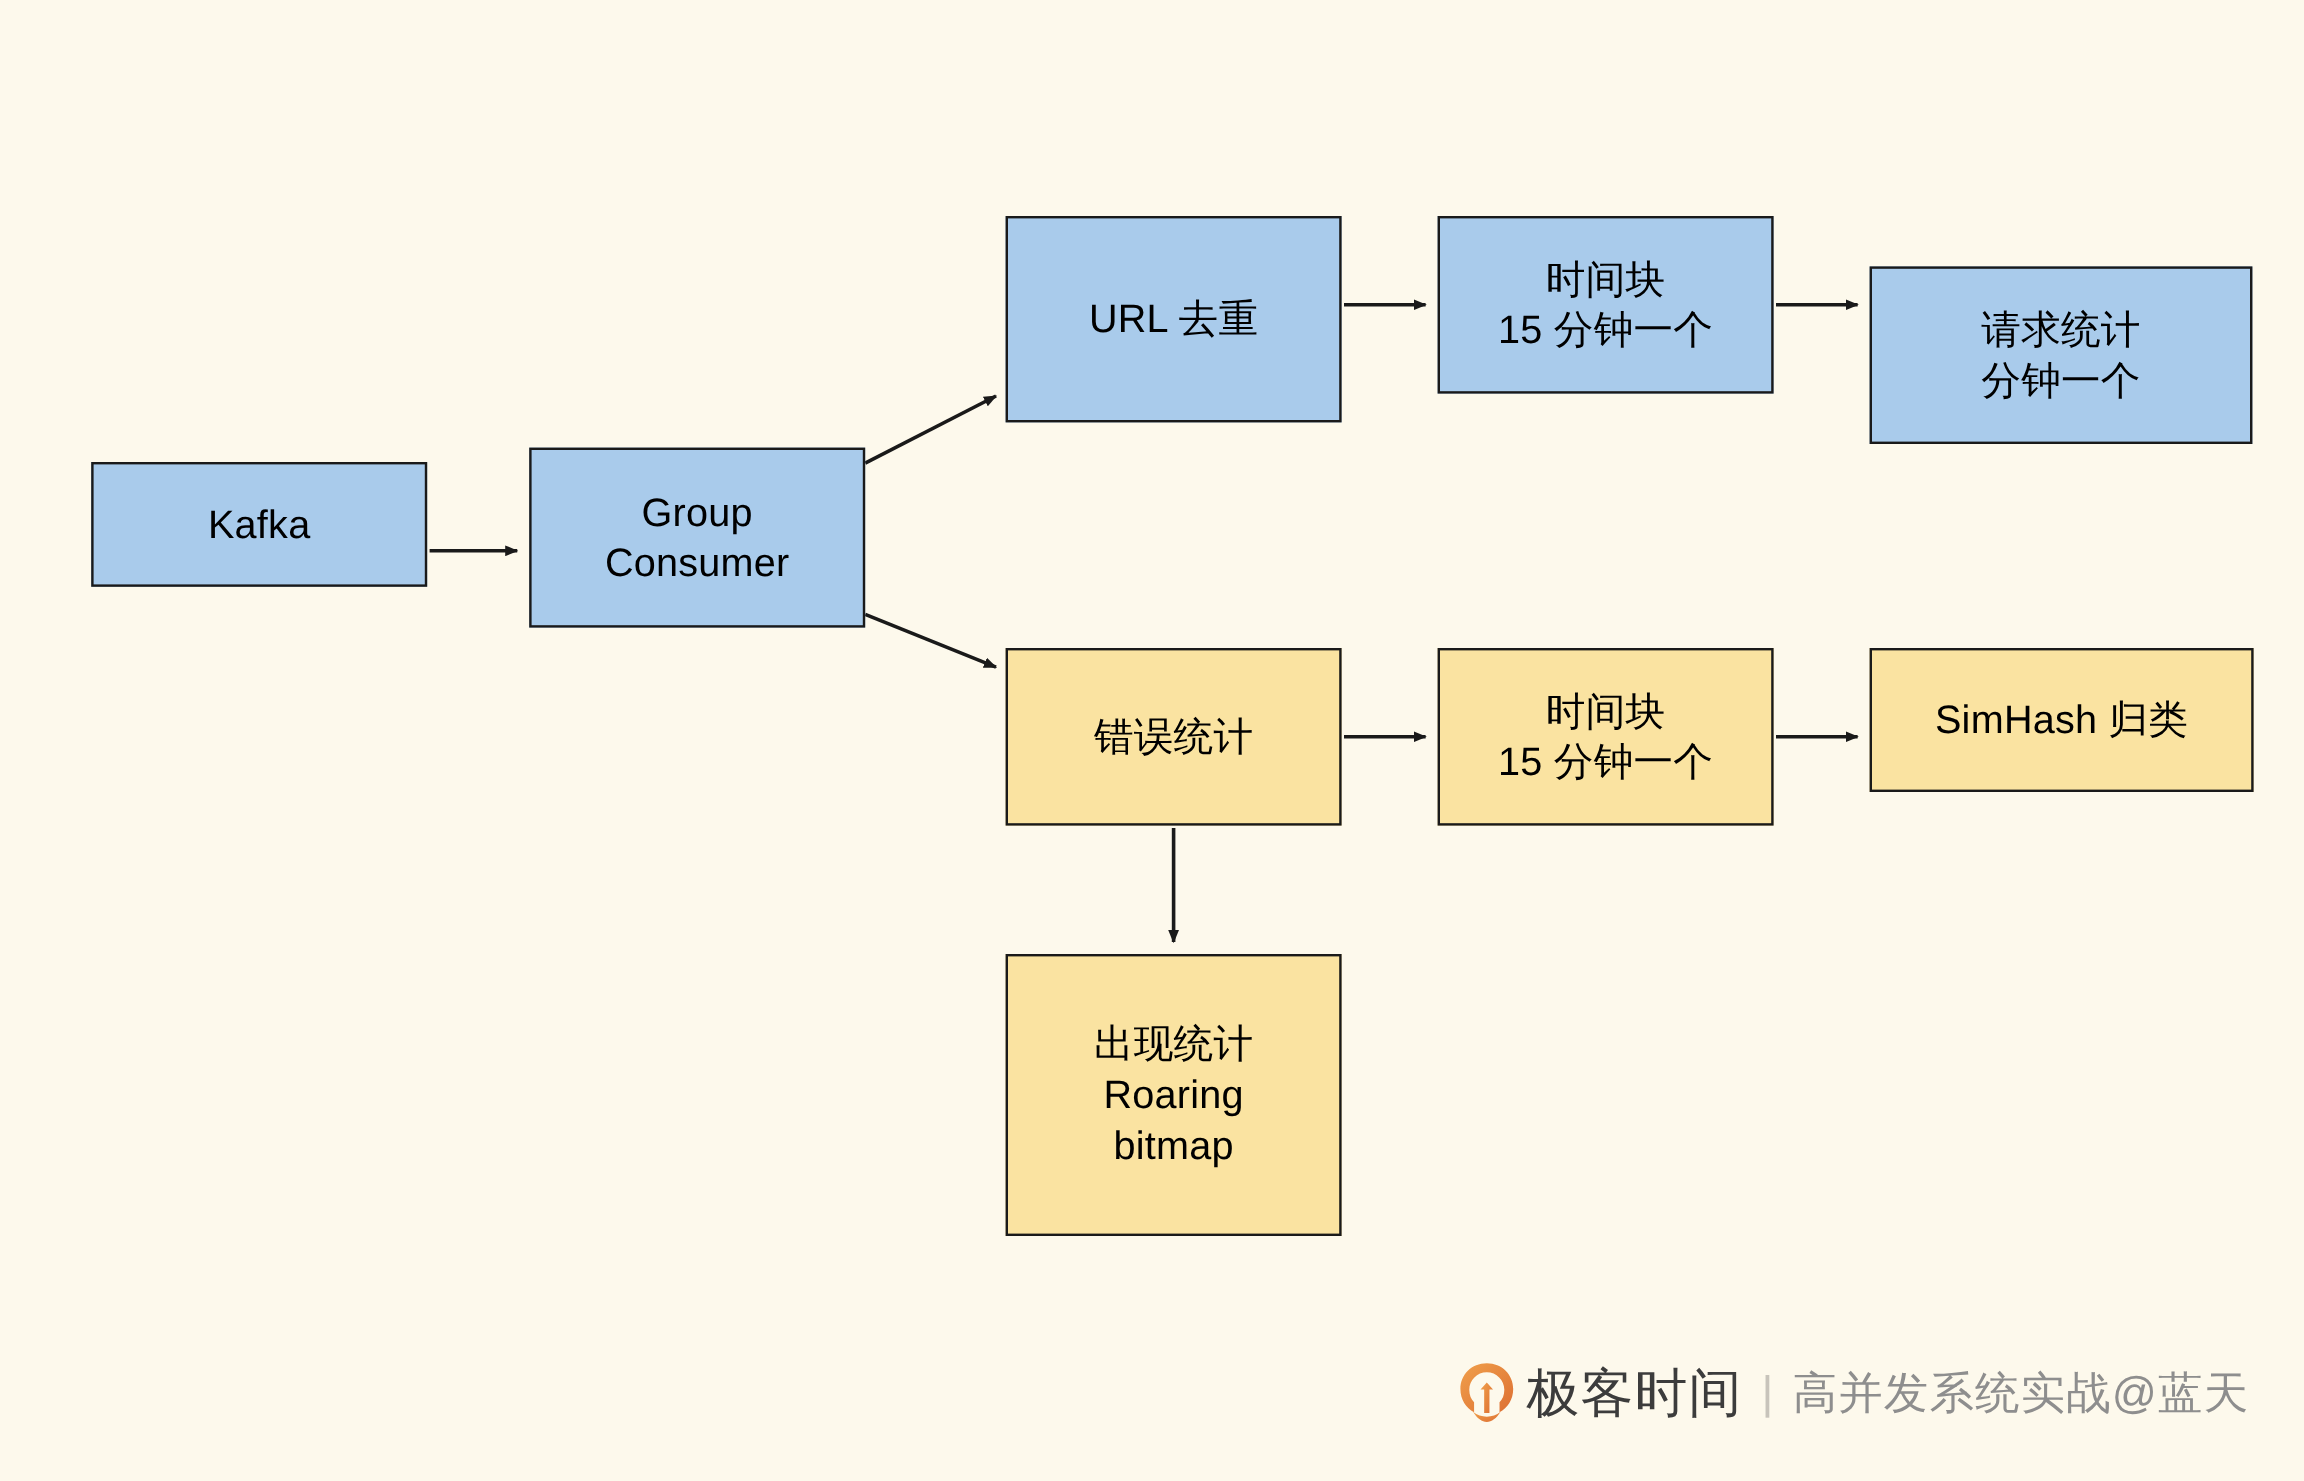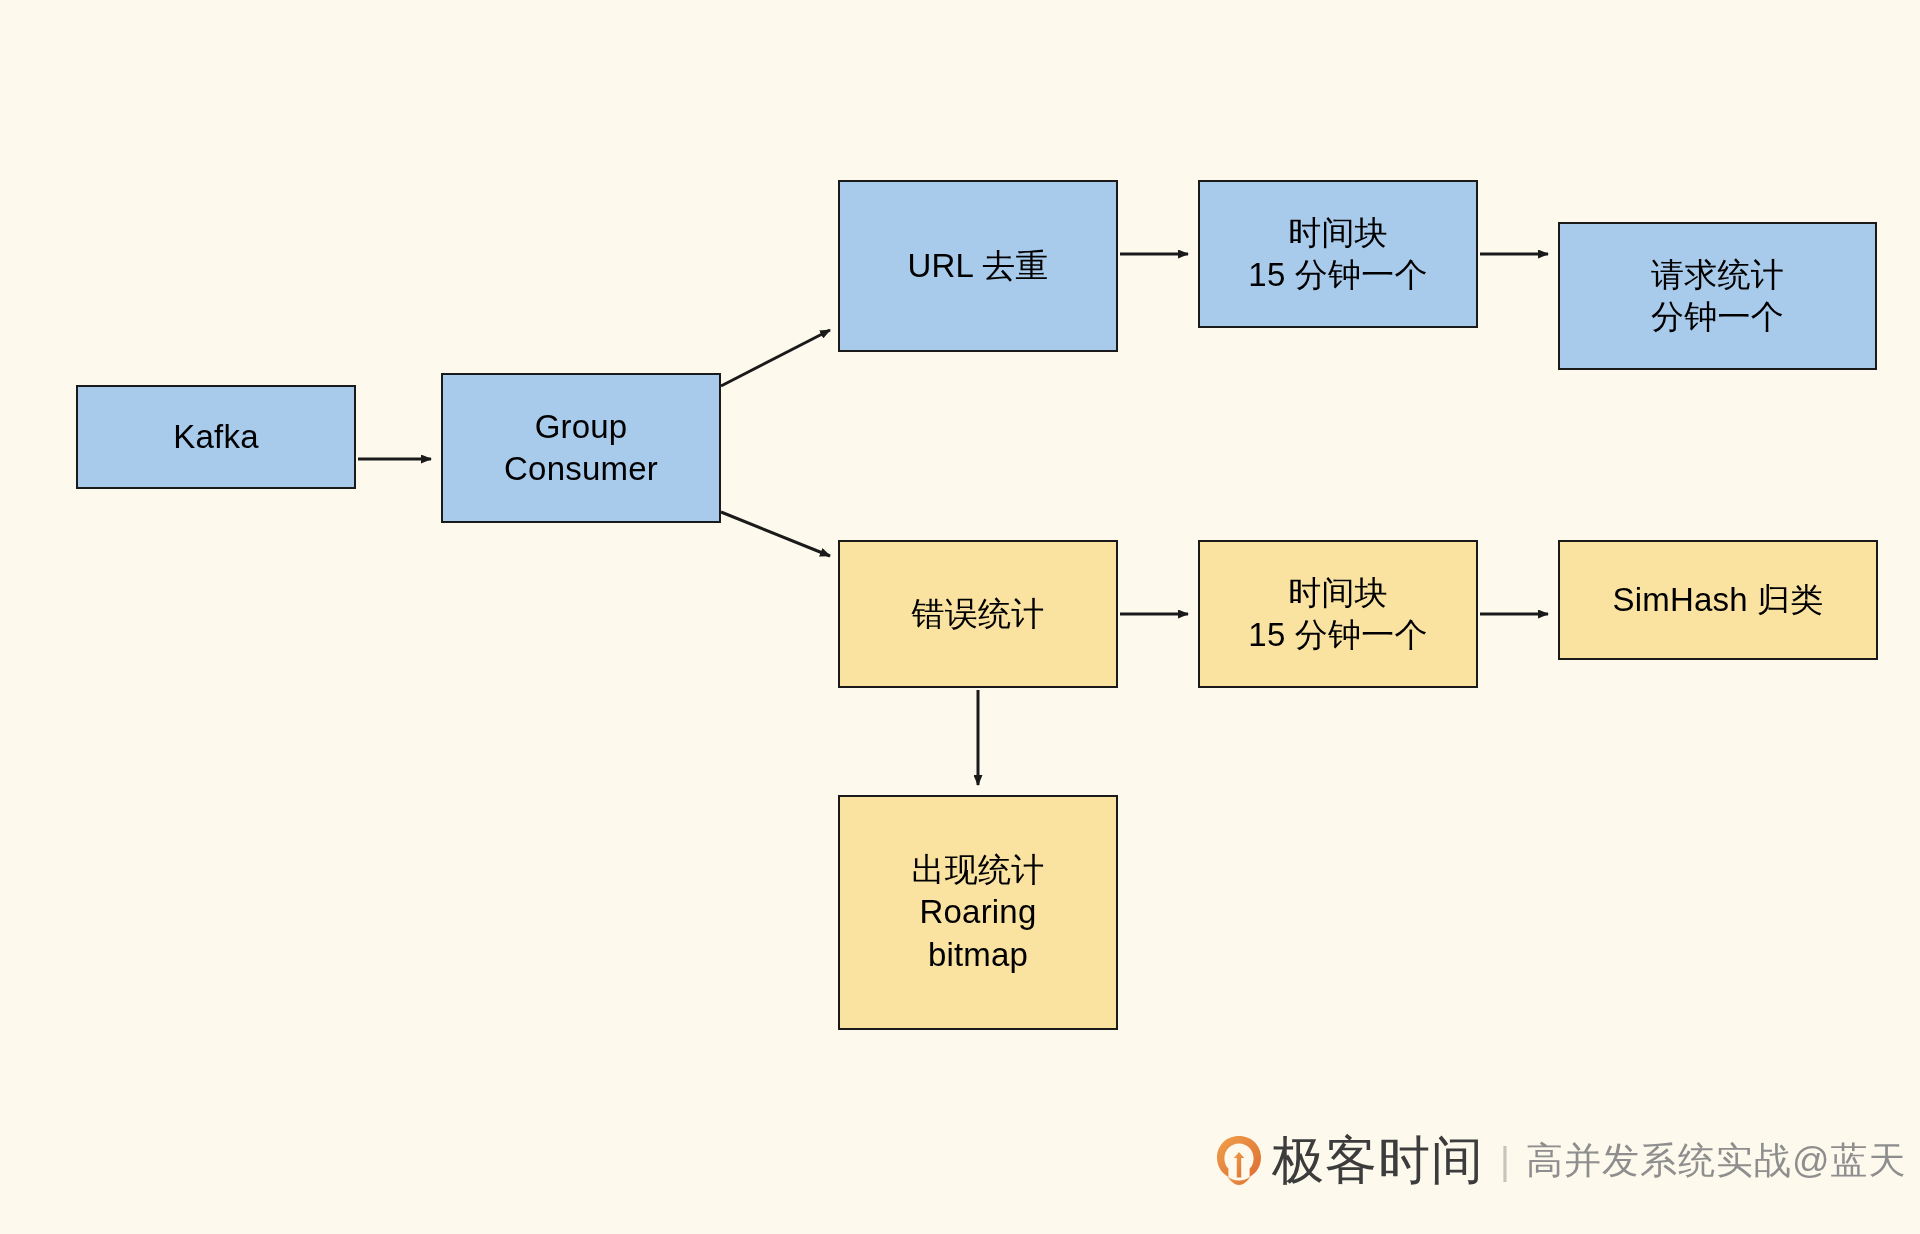--- a/index.html
+++ b/index.html
@@ -58,21 +58,21 @@
     align-items: center;
     height: 66px;
   }
   #watermark .wm-logo {
     width: 46px;
     height: 52px;
     margin-right: 10px;
     flex: 0 0 auto;
   }
   #watermark .wm-brand {
-    font-size: 52px;
+    font-size: 44px;
     color: #3c3c3c;
     letter-spacing: 1px;
     white-space: nowrap;
   }
   #watermark .wm-sep {
     color: #c8c4bb;
     font-size: 38px;
     margin: 0 16px;
     font-weight: 300;
   }

